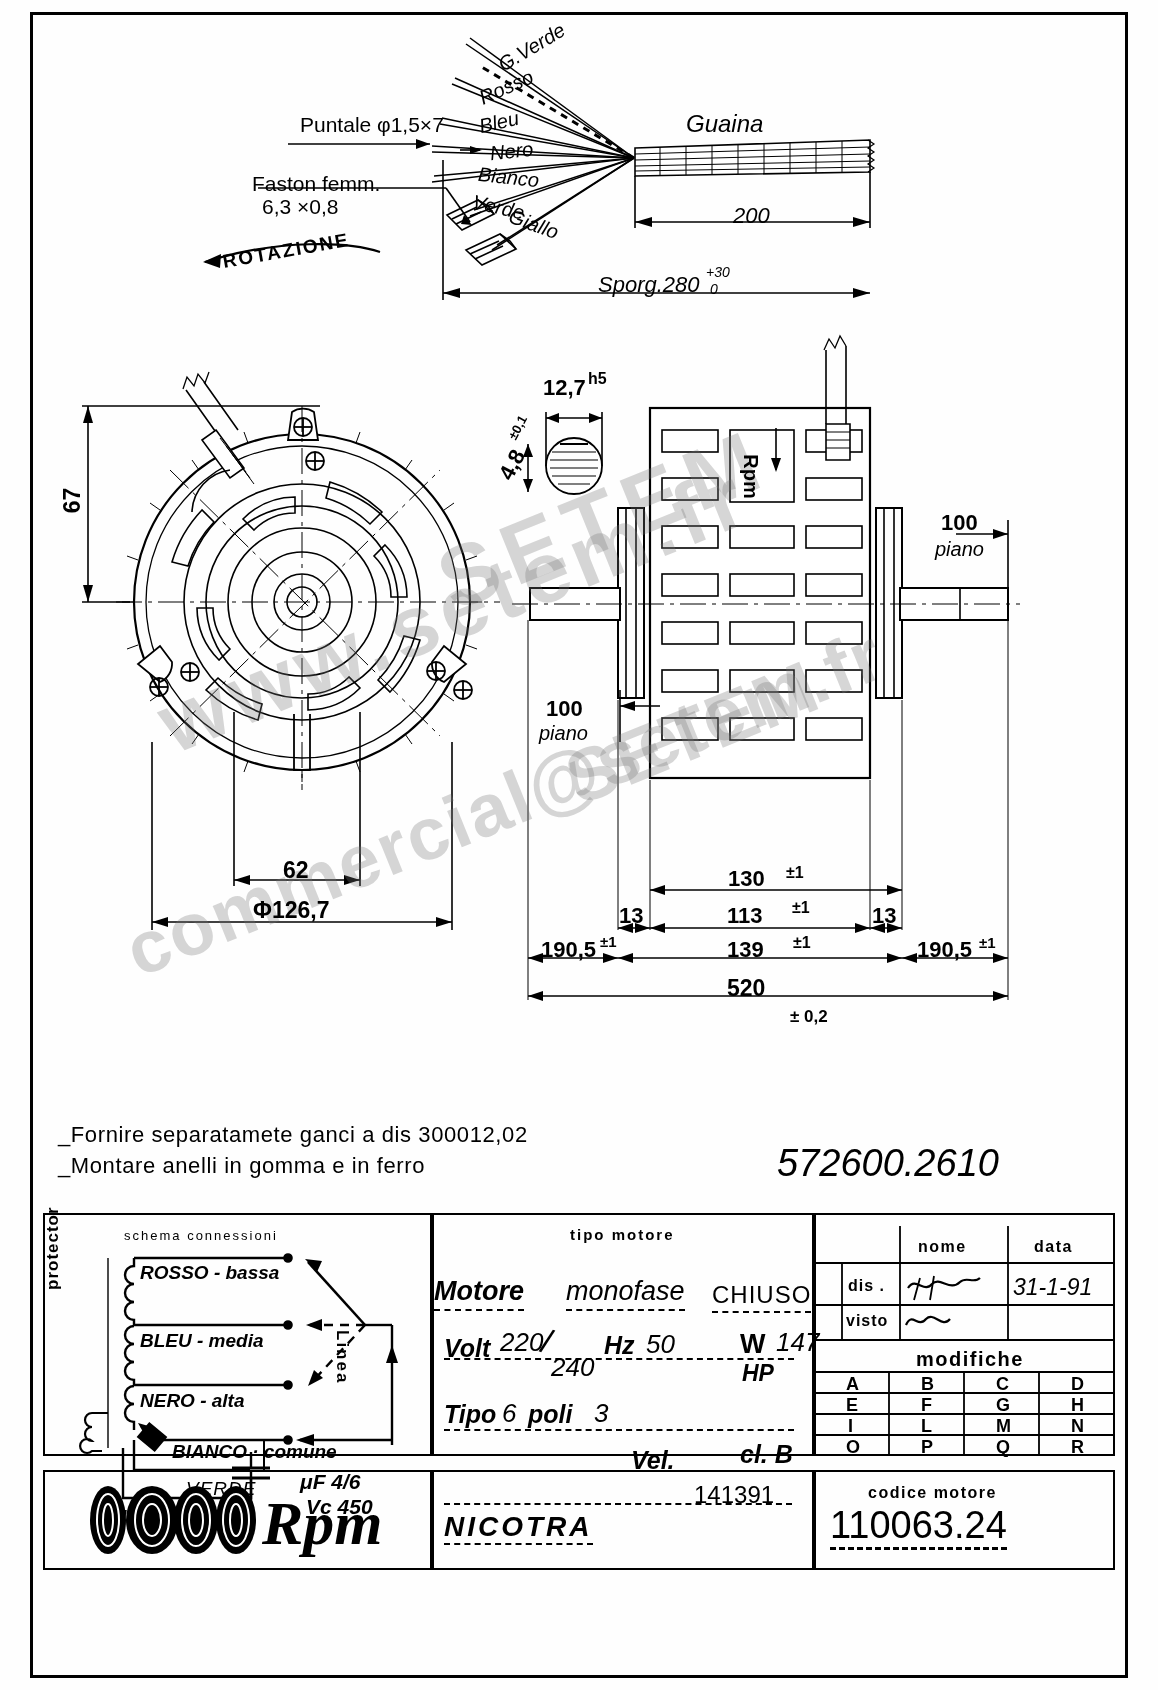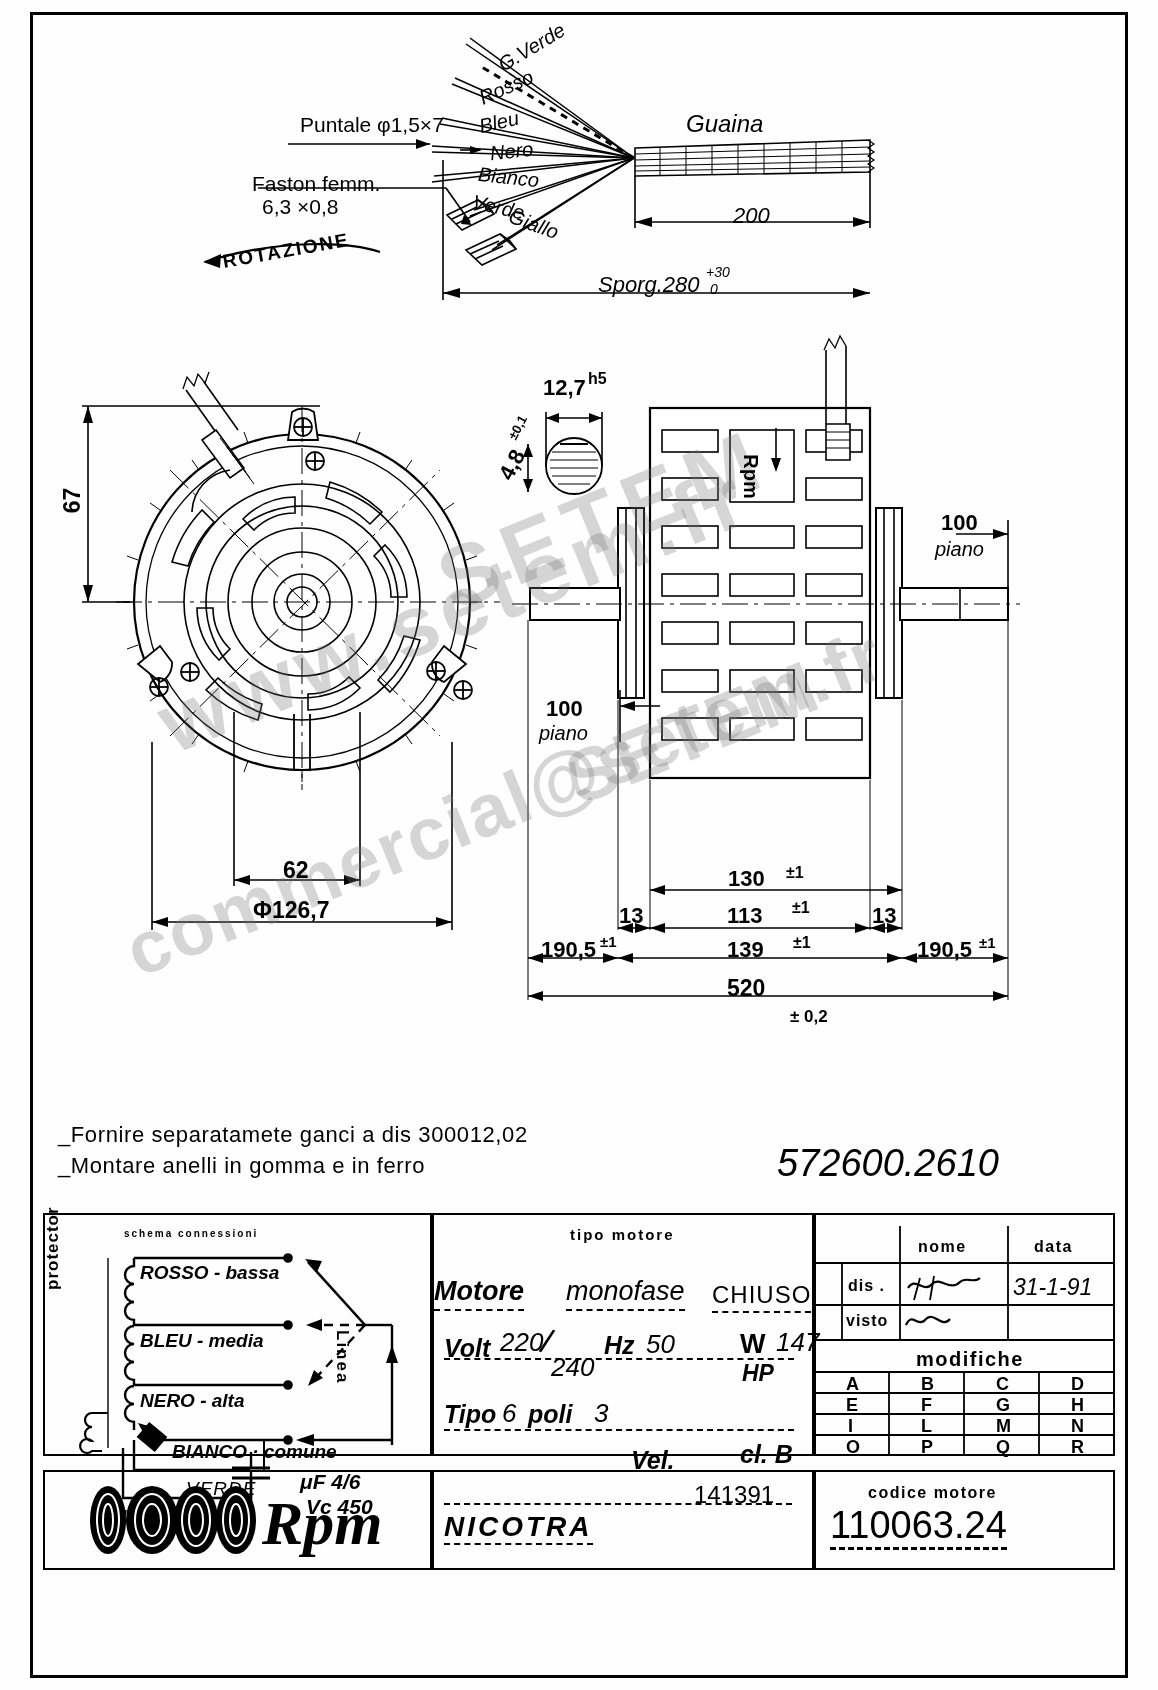--- a/index.html
+++ b/index.html
@@ -412,21 +412,21 @@
 
   <div class="tb" style="left:43px;top:1213px;width:1072px;height:243px;"></div>
   <div class="tb" style="left:43px;top:1213px;width:389px;height:243px;border-width:2px;"></div>
   <div class="tb" style="left:432px;top:1213px;width:382px;height:243px;"></div>
   <div class="tb" style="left:814px;top:1213px;width:301px;height:243px;"></div>
   <div class="tb" style="left:43px;top:1470px;width:1072px;height:100px;"></div>
   <div class="tb" style="left:43px;top:1470px;width:389px;height:100px;"></div>
   <div class="tb" style="left:432px;top:1470px;width:382px;height:100px;"></div>
   <div class="tb" style="left:814px;top:1470px;width:301px;height:100px;"></div>
 
-  <div class="hx" style="left:124px;top:1228px;font-size:10px;font-weight:bold;letter-spacing:2px;">schema    connessioni</div>
+  <div class="hx" style="left:124px;top:1228px;font-size:13px;font-weight:normal;letter-spacing:2px;">schema    connessioni</div>
   <div class="hx" style="left:43px;top:1290px;font-size:17px;font-weight:bold;letter-spacing:1px;transform:rotate(-90deg);transform-origin:left top;">protector</div>
   <div class="hx" style="left:352px;top:1330px;font-size:17px;font-weight:bold;letter-spacing:2px;transform:rotate(90deg);transform-origin:left top;">Linea</div>
 
   <div class="hx ital bld" style="left:140px;top:1262px;font-size:19px;">ROSSO - bassa</div>
   <div class="hx ital bld" style="left:140px;top:1330px;font-size:19px;">BLEU - media</div>
   <div class="hx ital bld" style="left:140px;top:1390px;font-size:19px;">NERO - alta</div>
   <div class="hx ital bld" style="left:172px;top:1441px;font-size:19px;">BIANCO · comune</div>
   <div class="hx ital" style="left:186px;top:1478px;font-size:19px;letter-spacing:1px;">VERDE</div>
   <div class="hx ital" style="left:106px;top:1506px;font-size:19px;letter-spacing:1px;">GIALLO</div>
   <div class="hx ital bld" style="left:300px;top:1470px;font-size:21px;">μF 4/6</div>

